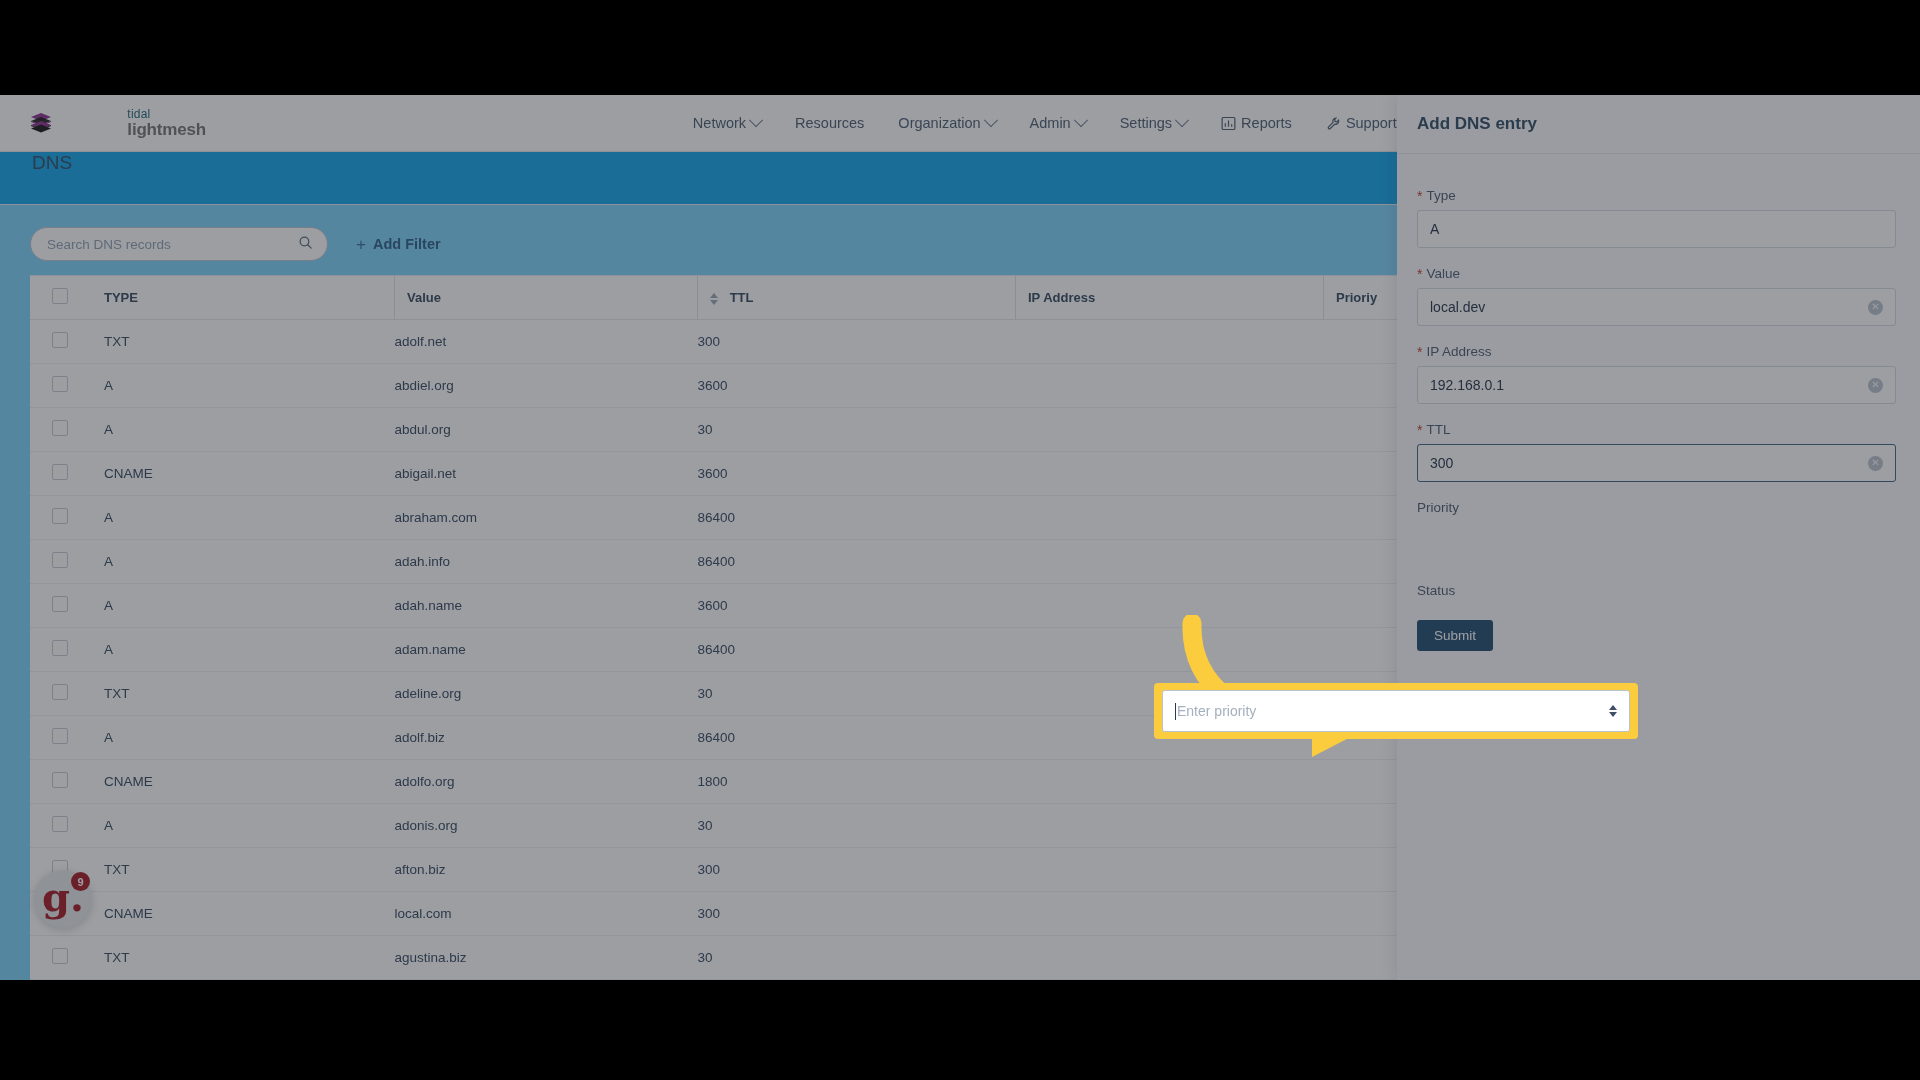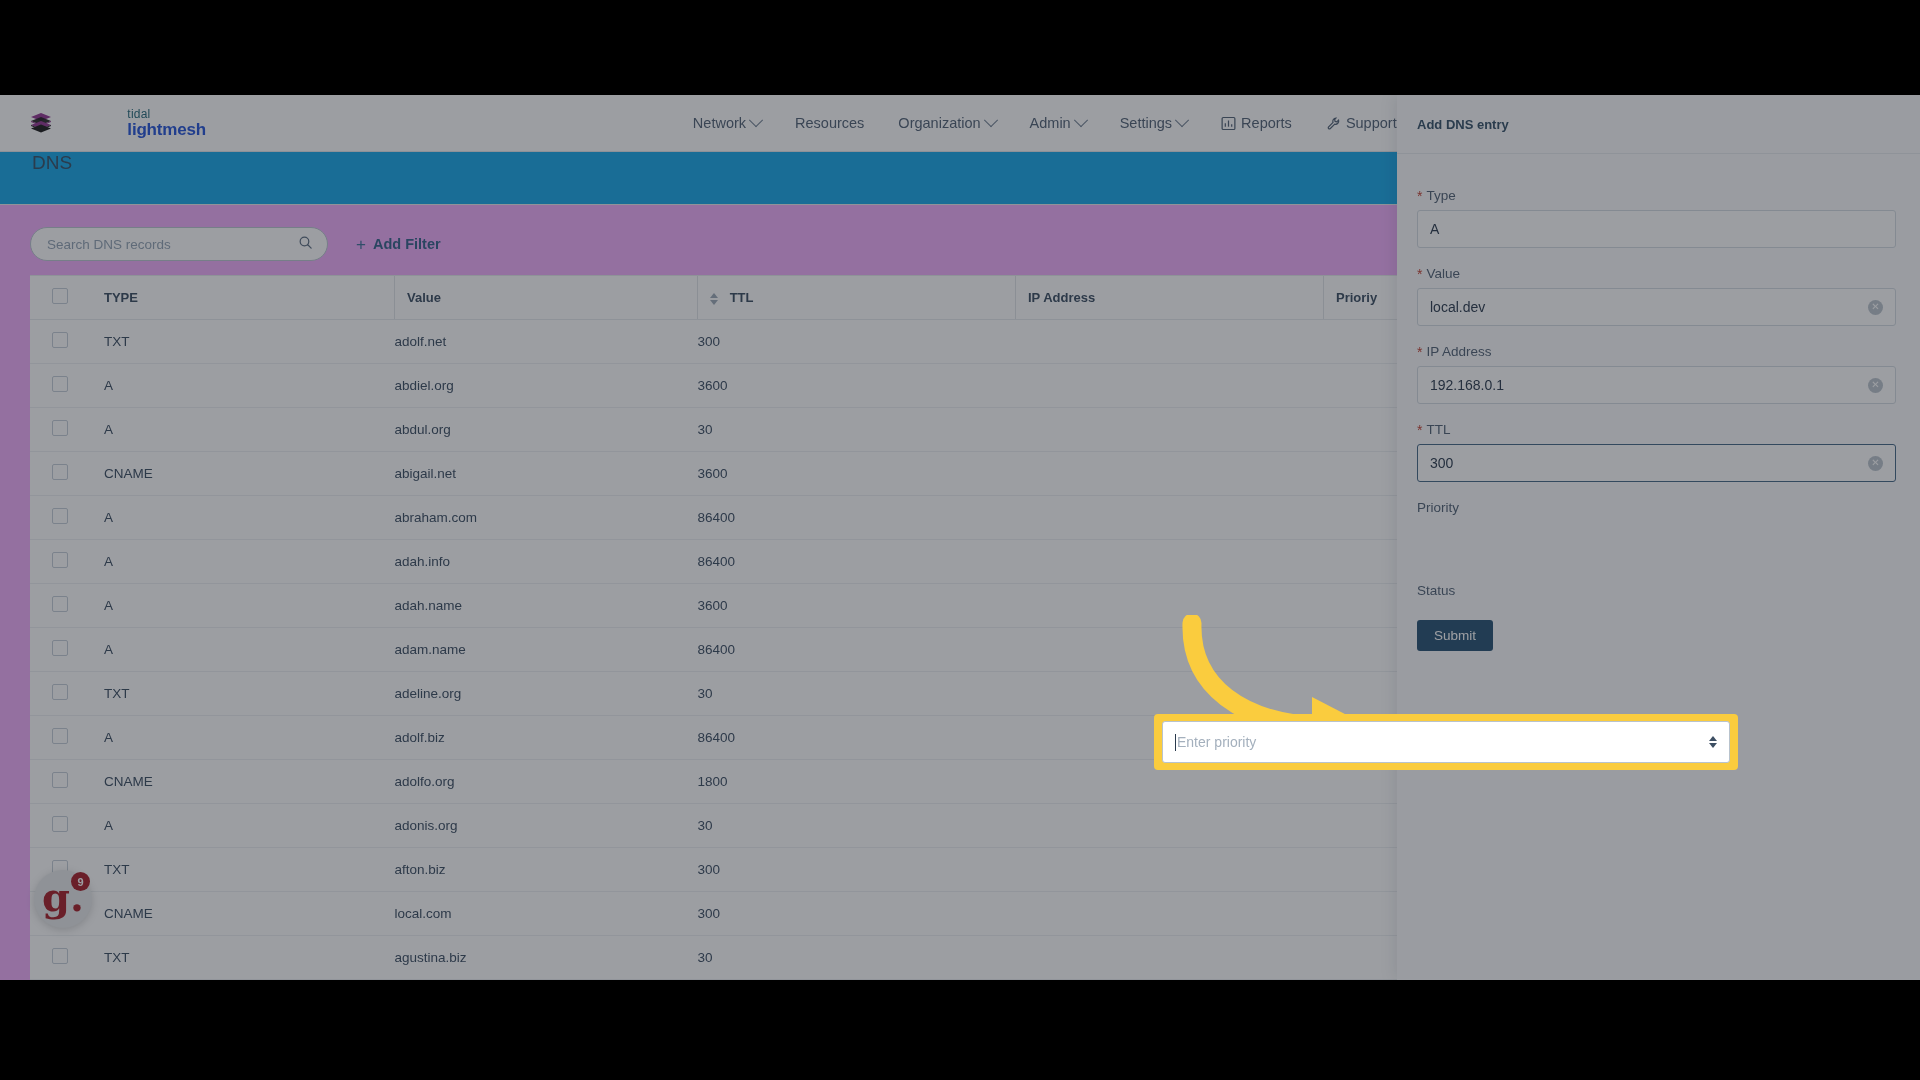--- a/index.html
+++ b/index.html
@@ -68,21 +68,21 @@
     line-height: 1.0;
   }
   .brand-text .t1 {
     font-size: 12px;
     color: #1d6476;
     letter-spacing: .2px;
     display: block;
   }
   .brand-text .t2 {
     font-size: 17px;
-    color: #1d4ed8;
+    color: #737373;
     font-weight: 700;
     letter-spacing: -.2px;
     display: block;
     margin-top: 1px;
   }
 
   .nav-center {
     display: flex;
     align-items: center;
     gap: 0px;
@@ -130,21 +130,21 @@
     font-size: 19px;
     color: #2e4a63;
     font-weight: 400;
   }
 
   
   .content {
     position: relative;
     padding: 0;
     height: calc(885px - 56px - 52px);
-    background: #f0abfc;
+    background: #7dd3fc;
   }
 
   .toolbar {
     display: flex;
     align-items: center;
     padding: 22px 0 14px 30px;
   }
   .search-box {
     width: 298px;
     height: 34px;
@@ -308,21 +308,21 @@
   }
   .drawer-head {
     height: 58px;
     display: flex;
     align-items: center;
     padding-left: 20px;
     border-bottom: 1px solid #e8ebee;
     background: #fbfcfd;
   }
   .drawer-title {
-    font-size: 13px;
+    font-size: 17px;
     color: #2e4a63;
     font-weight: 700;
   }
   .drawer-body {
     padding: 34px 24px 0 20px;
   }
   .field { margin-bottom: 18px; }
   .field-label {
     font-size: 13.5px;
     color: #4a5b70;
@@ -415,28 +415,27 @@
     padding: 8px 17px;
     cursor: pointer;
     font-family: "Liberation Sans", sans-serif;
   }
 
   
   .hl-wrap {
     position: absolute;
     left: 1154px;
     top: 588px;
-    width: 584px;
+    width: 484px;
     height: 56px;
     background: #FACC3E;
     border-radius: 4px;
     z-index: 70;
     box-sizing: border-box;
     padding: 7px 8px;
-    margin-top: 31px;
   }
   .hl-wrap .input {
     height: 42px;
     border: 1px solid #b8c3cd;
     background: #fff;
   }
 
   
   .arrow-anno {
     position: absolute;

